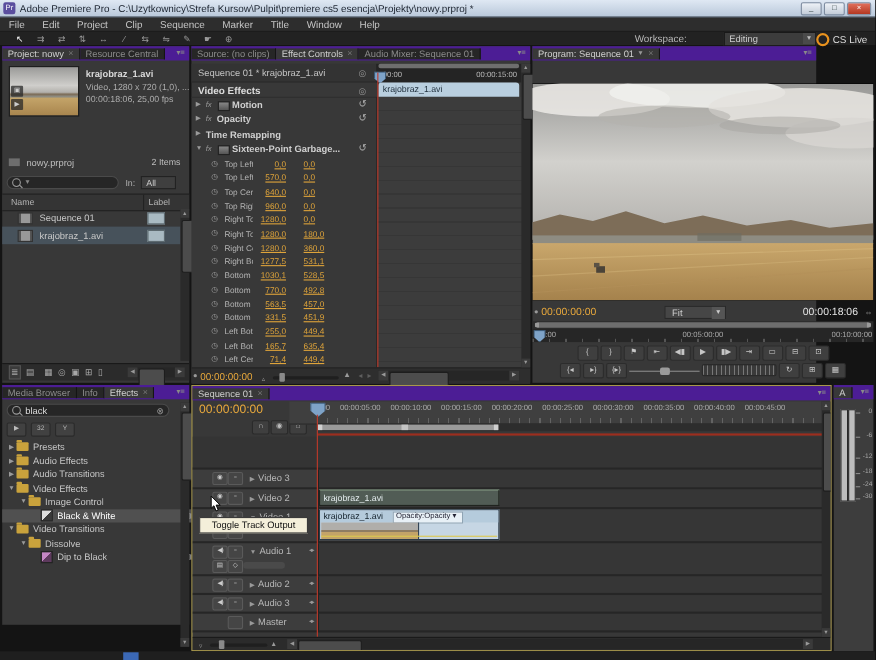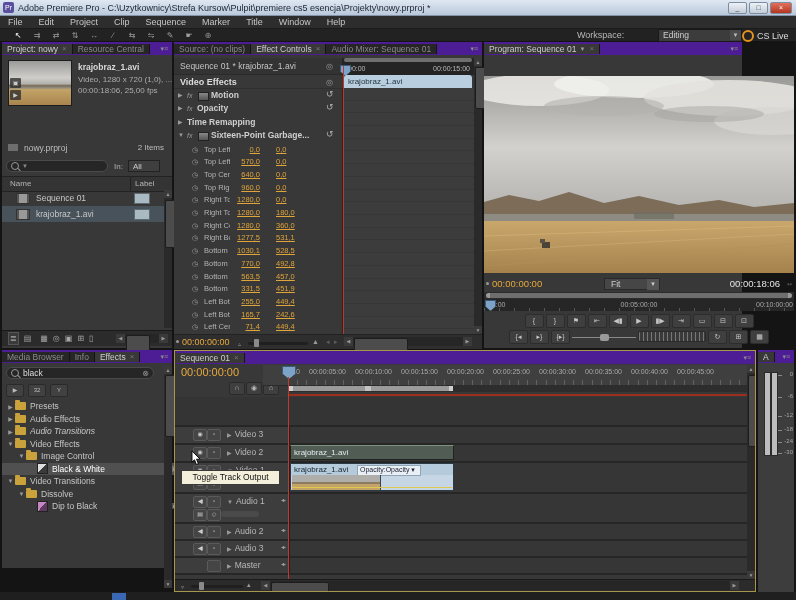--- a/index.html
+++ b/index.html
@@ -462,21 +462,21 @@
         <div class="pr-row" style="top: 253.9px;">
           <div class="pr-sw">◷</div>
           <div class="pr-name">Left Bottom...</div>
           <div class="pr-v1 pv">255,0</div>
           <div class="pr-v2 pv">449,4</div>
         </div>
         <div class="pr-row" style="top: 266.6px;">
           <div class="pr-sw">◷</div>
           <div class="pr-name">Left Bottom...</div>
           <div class="pr-v1 pv">165,7</div>
-          <div class="pr-v2 pv">242,6</div>
+          <div class="pr-v2 pv">635,4</div>
         </div>
         <div class="pr-row" style="top: 279.3px;">
           <div class="pr-sw">◷</div>
           <div class="pr-name">Left Center ...</div>
           <div class="pr-v1 pv">71,4</div>
           <div class="pr-v2 pv">449,4</div>
         </div>
       </div>
     <div class="eclane"></div>
     <div class="ecruler">
@@ -630,21 +630,21 @@
           <div style="display: inline; margin-left: 4px; overflow: hidden;">Presets</div>
         </div>
         <div class="trow2" style="top: 62.5px; padding-left: 4px;">
           <div class="tarrow">▶</div>
           <div class="folder"></div>
           <div style="display: inline; margin-left: 4px; overflow: hidden;">Audio Effects</div>
         </div>
         <div class="trow2" style="top: 75px; padding-left: 4px;">
           <div class="tarrow">▶</div>
           <div class="folder"></div>
-          <div style="display: inline; margin-left: 4px; overflow: hidden; font-style: italic;">Audio Transitions</div>
+          <div style="display: inline; margin-left: 4px; overflow: hidden;">Audio Transitions</div>
         </div>
         <div class="trow2" style="top: 87.5px; padding-left: 4px;">
           <div class="tarrow">▼</div>
           <div class="folder"></div>
           <div style="display: inline; margin-left: 4px; overflow: hidden;">Video Effects</div>
         </div>
         <div class="trow2" style="top: 100px; padding-left: 15px;">
           <div class="tarrow">▼</div>
           <div class="folder"></div>
           <div style="display: inline; margin-left: 4px; overflow: hidden;">Image Control</div>

